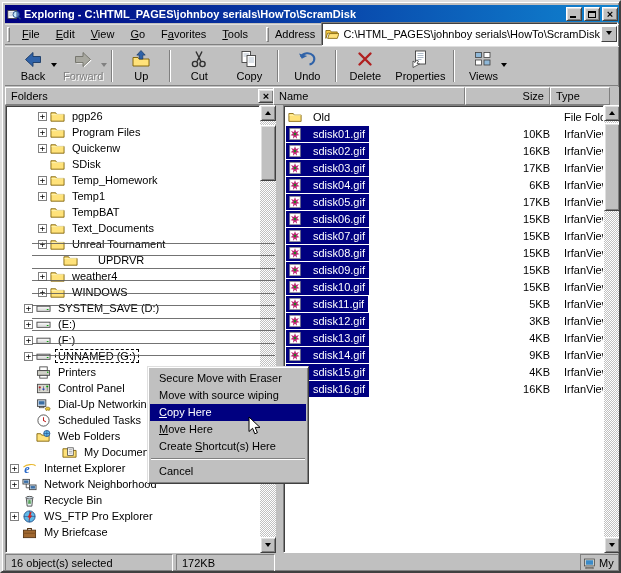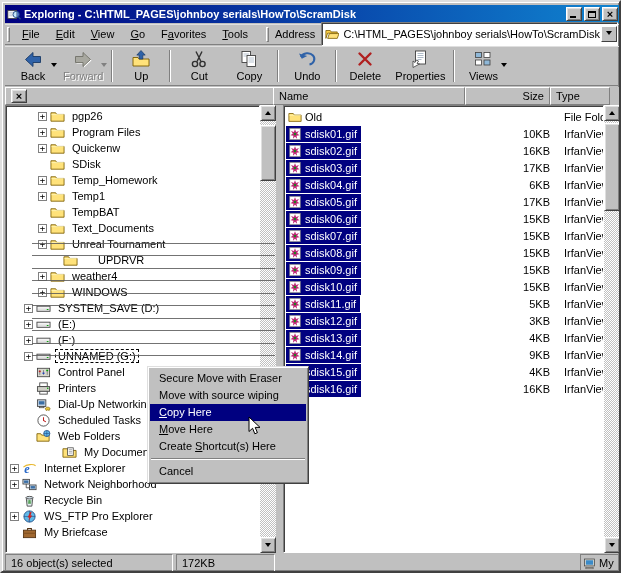--- a/index.html
+++ b/index.html
@@ -80,21 +80,21 @@
   .splitter{position:absolute;left:271px;top:0;width:7px;height:466px;background:var(--face,#c0c0c0)}
 
   .list-header{position:absolute;left:268px;top:0;width:337px;height:18px;display:flex}
   .hdr-btn{height:18px;background:#c0c0c0;border:1px solid;border-color:#fff #808080 #808080 #fff;
     padding:0 5px;display:flex;align-items:center}
   .col-name{width:192px}.col-size{width:85px;justify-content:flex-end}.col-type{flex:1}
   .list-box{position:absolute;left:278px;top:18px;width:321px;height:448px;background:#fff;
     border:1px solid;border-color:#808080 #fff #fff #808080;box-shadow:inset 1px 1px 0 #404040;overflow:hidden;padding-top:2px}
   .frow{height:17px;display:grid;grid-template-columns:190px 84px 1fr;align-items:center}
   .ncell{display:flex;align-items:center;padding-left:2px;overflow:hidden}
-  .nwrap{display:inline-flex;align-items:center;gap:3px;padding:1px 4px 1px 2px}
+  .nwrap{display:inline-flex;align-items:center;gap:11px;padding:1px 4px 1px 2px}
   .nwrap.sel{background:var(--sel,#000080)}
   .nwrap.sel .fname{color:#fff}
   .scell{text-align:right;padding-right:8px;white-space:nowrap}
   .tcell{padding-left:6px;white-space:nowrap;overflow:hidden}
 
   
   .dragline{position:absolute;left:30px;width:243px;height:1px;background:#5a5a5a;opacity:.85;z-index:4;pointer-events:none}
 
   
   .cmenu{position:absolute;left:145px;top:364px;width:162px;background:#c0c0c0;
@@ -260,20 +260,21 @@
             </svg>
           </span>
           <div class="tlabel">Views</div>
           <span class="chev"></span>
         </div>
       </span>
   </div>
 
   <div class="main">
     <div class="hdrbar folders-header">
+      <span class="folders-title">Folders</span>
       <button class="xbtn">×</button>
     </div>
 
     <div class="tree-box">
       <div>
           <div class="trow" style="padding-left: 30px;">
             <span class="expand">+</span>
             <span class="icon" style="width: 15px; height: 15px;">
               <svg viewBox="0 0 16 16">
                 <path d="M1 13V4h5l1.2 1.8H15V13z" fill="#ffe27a" stroke="#7a5c00" stroke-width="0.9"></path>
@@ -428,47 +429,47 @@
           <div class="trow" style="padding-left: 16px;">
             <span class="expand">+</span>
             <span class="icon" style="width: 15px; height: 15px;">
               <svg viewBox="0 0 16 16">
                 <rect x="1" y="5.5" width="14" height="5.5" fill="#e0e0e0" stroke="#404040" stroke-width="0.9"></rect>
                 <rect x="2" y="6.5" width="12" height="1.4" fill="#f4f4f4"></rect>
                 <rect x="11.5" y="8.6" width="1.8" height="1" fill="#00a000"></rect>
               </svg>
             </span>
             <span class="tlab tsel">UNNAMED (G:)</span>
+          </div>
+          <div class="trow" style="padding-left: 16px;">
+            <span class="expand none"></span>
+            <span class="icon" style="width: 15px; height: 15px;">
+              <svg viewBox="0 0 16 16">
+                <rect x="4" y="2" width="8" height="4" fill="#fff" stroke="#404040" stroke-width="0.9"></rect>
+                <rect x="1.5" y="6" width="13" height="5" fill="#d0d0c8" stroke="#404040" stroke-width="0.9"></rect>
+                <rect x="4" y="11" width="8" height="3" fill="#fff" stroke="#404040" stroke-width="0.9"></rect>
+                <circle cx="12.5" cy="7.6" r="0.8" fill="#00a000"></circle>
+              </svg>
+            </span>
+            <span class="tlab">Printers</span>
           </div>
           <div class="trow" style="padding-left: 16px;">
             <span class="expand none"></span>
             <span class="icon" style="width: 15px; height: 15px;">
               <svg viewBox="0 0 16 16">
                 <rect x="1.5" y="3.5" width="13" height="9" fill="#d8d8d0" stroke="#404040" stroke-width="0.9"></rect>
                 <line x1="4" y1="5.5" x2="4" y2="10.5" stroke="#808080"></line>
                 <line x1="8" y1="5.5" x2="8" y2="10.5" stroke="#808080"></line>
                 <line x1="12" y1="5.5" x2="12" y2="10.5" stroke="#808080"></line>
                 <rect x="3" y="6" width="2" height="1.6" fill="#c02020"></rect>
                 <rect x="7" y="8" width="2" height="1.6" fill="#2040c0"></rect>
                 <rect x="11" y="5" width="2" height="1.6" fill="#00a000"></rect>
               </svg>
             </span>
             <span class="tlab">Control Panel</span>
-          </div>
-          <div class="trow" style="padding-left: 16px;">
-            <span class="expand none"></span>
-            <span class="icon" style="width: 15px; height: 15px;">
-              <svg viewBox="0 0 16 16">
-                <rect x="4" y="2" width="8" height="4" fill="#fff" stroke="#404040" stroke-width="0.9"></rect>
-                <rect x="1.5" y="6" width="13" height="5" fill="#d0d0c8" stroke="#404040" stroke-width="0.9"></rect>
-                <rect x="4" y="11" width="8" height="3" fill="#fff" stroke="#404040" stroke-width="0.9"></rect>
-                <circle cx="12.5" cy="7.6" r="0.8" fill="#00a000"></circle>
-              </svg>
-            </span>
-            <span class="tlab">Printers</span>
           </div>
           <div class="trow" style="padding-left: 16px;">
             <span class="expand none"></span>
             <span class="icon" style="width: 15px; height: 15px;">
               <svg viewBox="0 0 16 16">
                 <rect x="1.5" y="3" width="9" height="7" fill="#c8d8e8" stroke="#404040" stroke-width="0.9"></rect>
                 <rect x="3" y="4.5" width="6" height="3.5" fill="#3a6ea5"></rect>
                 <rect x="3.5" y="10" width="5" height="1.5" fill="#b0b0a8" stroke="#404040" stroke-width="0.7"></rect>
                 <path d="M10 12.5c0-2.2 5-2.2 5 0l-1 2c-1-1-2-1-3 0z" fill="#e8c840" stroke="#806000" stroke-width="0.7"></path>
               </svg>

